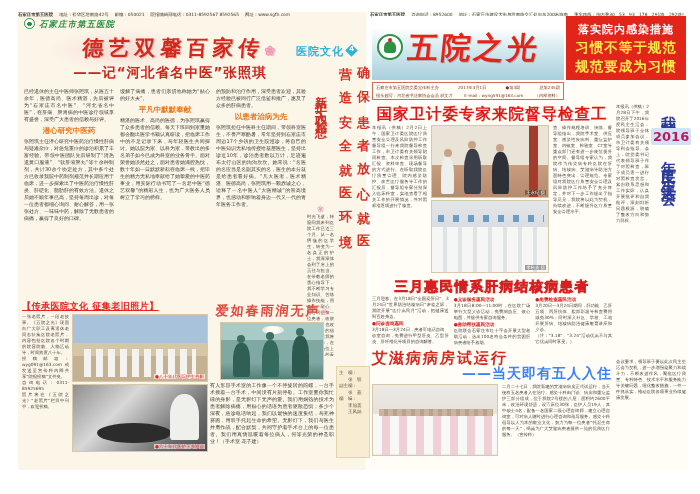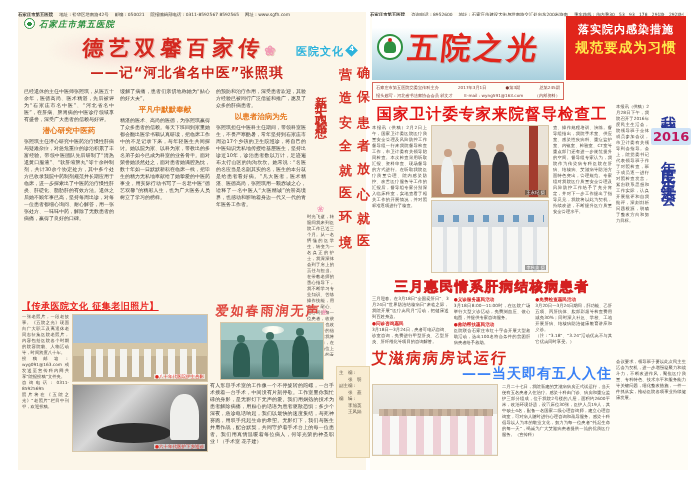--- a/index.html
+++ b/index.html
@@ -24,21 +24,21 @@
   .lp-badge .dia { display:inline-block; width:9px; height:9px; background:#2db3dc; transform:rotate(45deg);
                    margin-left:3px; position:relative; top:0; }
   .lp-badge .dia i { position:absolute; left:1px; top:-1px; transform:rotate(-45deg);
                      font-style:normal; color:#fff; font-size:7px; }
   .lp-cloud { left:30px; top:18px; width:150px; height:40px; border-radius:50%;
               background:radial-gradient(closest-side,#f6d9d3,rgba(246,217,211,0)); filter:blur(3px); }
   .lp-headline { left:36px; top:22px; width:250px; text-align:center; font-size:21px; font-weight:bold;
                  color:#d4281f; letter-spacing:5px; transform:skewX(-4deg);
                  text-shadow:1px 1px 0 rgba(180,60,40,.25); }
   .lp-headline .fl { color:#f29ab6; font-size:13px; letter-spacing:0; }
-  .lp-subheadline { left:21px; top:52px; width:296px; text-align:center; font-size:13.5px; font-weight:bold;
+  .lp-subheadline { left:4px; top:52px; width:296px; text-align:center; font-size:13.5px; font-weight:bold;
                     color:#c9261d; letter-spacing:1px; }
   .lp-cols { left:6px; top:76px; width:282px; height:208px; display:flex; gap:6px; }
   .lp-cols .col { flex:1; overflow:hidden; }
   .subhead { color:#e6781e; font-size:7.5px; line-height:10px; text-align:center; font-weight:bold; margin:3px 0 2px; }
 
   .nurse { left:289px; top:74px; width:27px; height:276px; }
   .nurse-title { margin:0 auto; height:118px; font-size:12px; font-weight:bold; color:#cf3026;
                  letter-spacing:5px; transform:skewY(-2deg); }
   .nurse-fl { color:#f2a0ba; font-size:9px; text-align:center; line-height:10px; }
   .nurse-body { height:142px; }
@@ -243,20 +243,21 @@
   </div>
 </div>
 
 <div class="page rp">
   <div class="abs masthead">
     <div class="rp-logo"></div>
     <div class="rp-title serif">五院之光</div>
   </div>
   <div class="abs redbox">
     <div class="l1">落实院内感染措施</div>
+    <div class="l2">习惯不等于规范</div>
     <div class="l2">规范要成为习惯</div>
   </div>
   <div class="abs infobar">
     <div class="row">
       <span>石家庄市第五医院党委宣传科主办</span>
       <span>2017年3月1日</span>
       <span>●第3期</span>
       <span>总第245期</span>
     </div>
     <div class="row">

